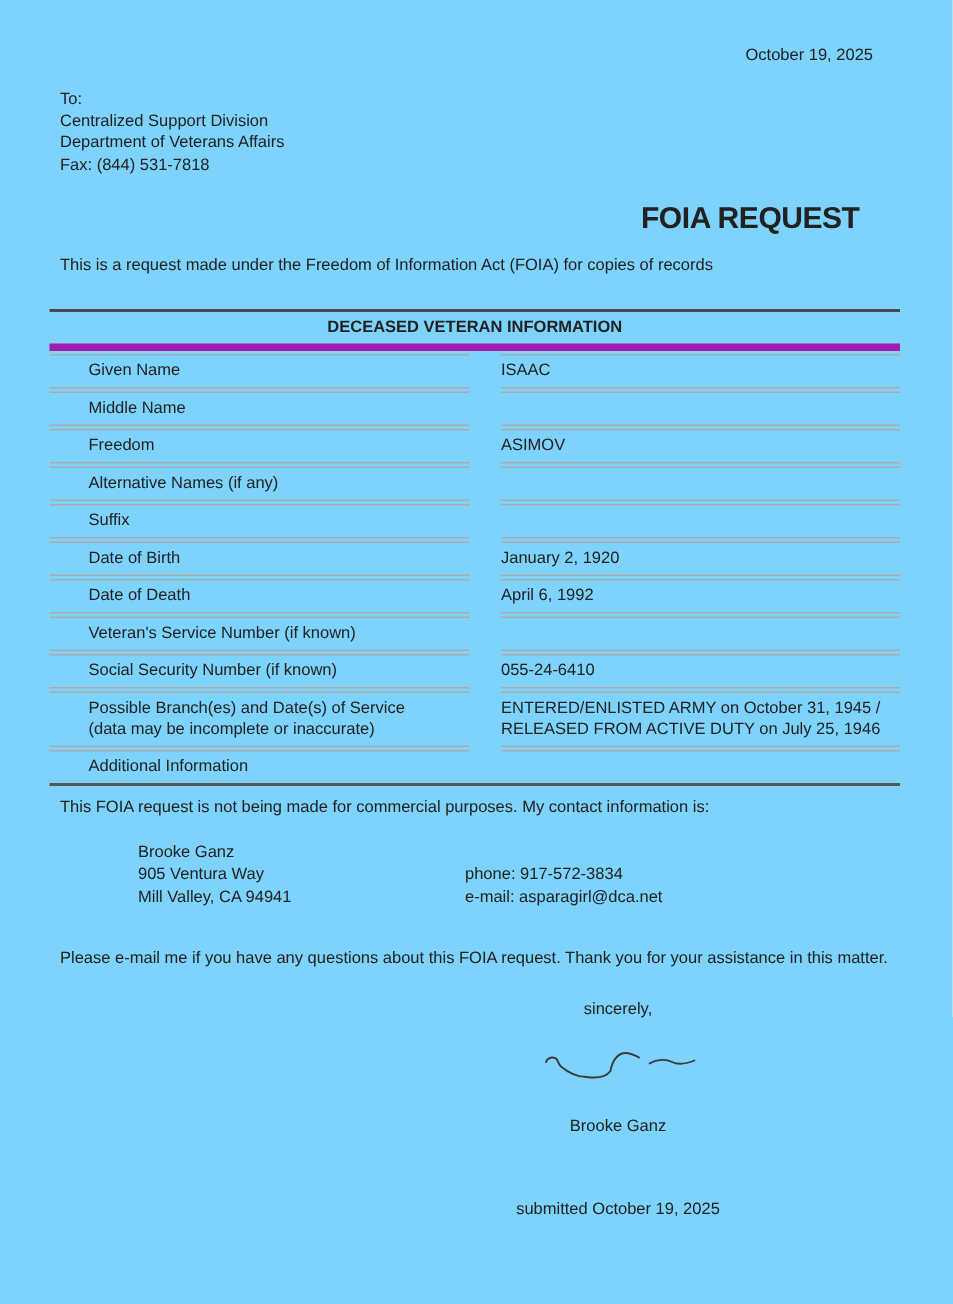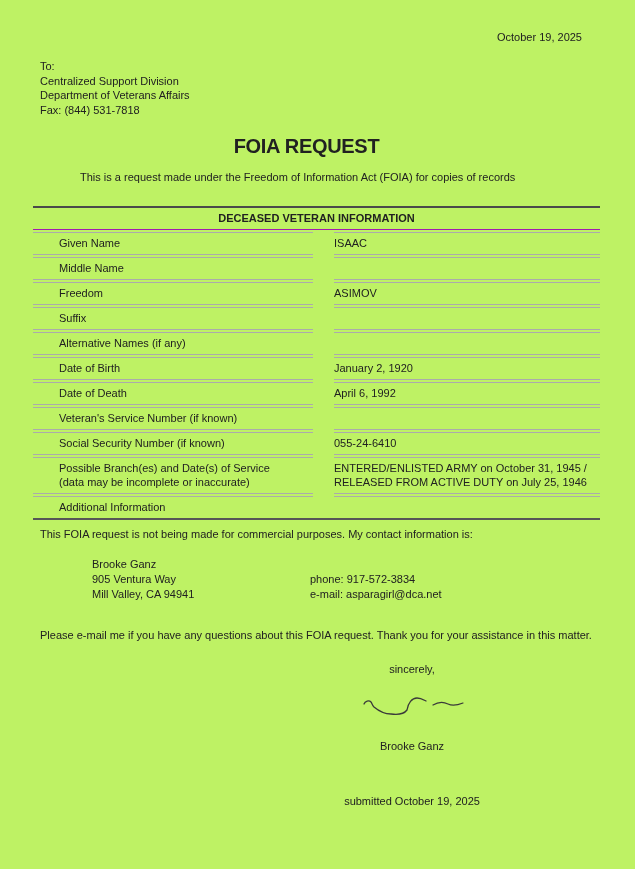--- a/index.html
+++ b/index.html
@@ -1,41 +1,41 @@
 <!DOCTYPE html>
 <html><head>
 <meta charset="utf-8">
 <style>
   html, body { margin:0; padding:0; background:#ffffff; }
   body {
     width:635px; height:869px; overflow:hidden;
     font-family:"Liberation Sans","DejaVu Sans",sans-serif;
     font-size:11px; line-height:14px; color:#212121;
   }
-  .page { box-sizing:border-box; width:635px; height:869px; padding:30px 40px 12px 40px; background:#bef264; }
+  .page { box-sizing:border-box; width:635px; height:869px; padding:30px 40px 12px 40px; background:#7dd3fc; }
 
   .date-line { text-align:right; padding-right:13px; }
 
   .recipient { margin-top:15px; }
   .recipient div { line-height:14.5px; }
 
   .doc-title {
-    margin:17px 22px 0 0; text-align:center;
+    margin:17px 22px 0 0; text-align:right;
     font-size:20px; line-height:24px; font-weight:700; letter-spacing:-0.3px;
   }
 
   .intro { margin-top:12px; }
-  .intro div { line-height:15px;margin-left:40px; }
+  .intro div { line-height:15px; }
 
   .vtable {
     margin:21px 0 0 -7px; width:567px;
     border-top:2px solid #4a4a4a; border-bottom:2px solid #565656;
     display:flex; flex-direction:column; row-gap:2px;
   }
-  .vhead { font-weight:700; text-align:center; padding:3px 0 4px; border-bottom:1px solid #a21caf; }
+  .vhead { font-weight:700; text-align:center; padding:3px 0 4px; border-bottom:5px solid #a21caf; }
   .vrow { display:flex; column-gap:21px; }
   .vcell {
     border-top:1px solid #ababab; border-bottom:1px solid #ababab;
     padding:3px 0 4px; line-height:14px;
   }
   .vrow:last-child .vcell { border-bottom:none; }
   .vlabel { width:280px; padding-left:26px; box-sizing:border-box; }
   .vvalue { flex:1; padding-right:4px; }
   .narrow { max-width:255px; }
 
@@ -82,25 +82,25 @@
     </div>
     <div class="vrow">
       <div class="vcell vlabel">Middle Name</div>
       <div class="vcell vvalue"></div>
     </div>
     <div class="vrow">
       <div class="vcell vlabel">Freedom</div>
       <div class="vcell vvalue">ASIMOV</div>
     </div>
     <div class="vrow">
-      <div class="vcell vlabel">Suffix</div>
+      <div class="vcell vlabel">Alternative Names (if any)</div>
       <div class="vcell vvalue"></div>
     </div>
     <div class="vrow">
-      <div class="vcell vlabel">Alternative Names (if any)</div>
+      <div class="vcell vlabel">Suffix</div>
       <div class="vcell vvalue"></div>
     </div>
     <div class="vrow">
       <div class="vcell vlabel">Date of Birth</div>
       <div class="vcell vvalue">January 2, 1920</div>
     </div>
     <div class="vrow">
       <div class="vcell vlabel">Date of Death</div>
       <div class="vcell vvalue">April 6, 1992</div>
     </div>

